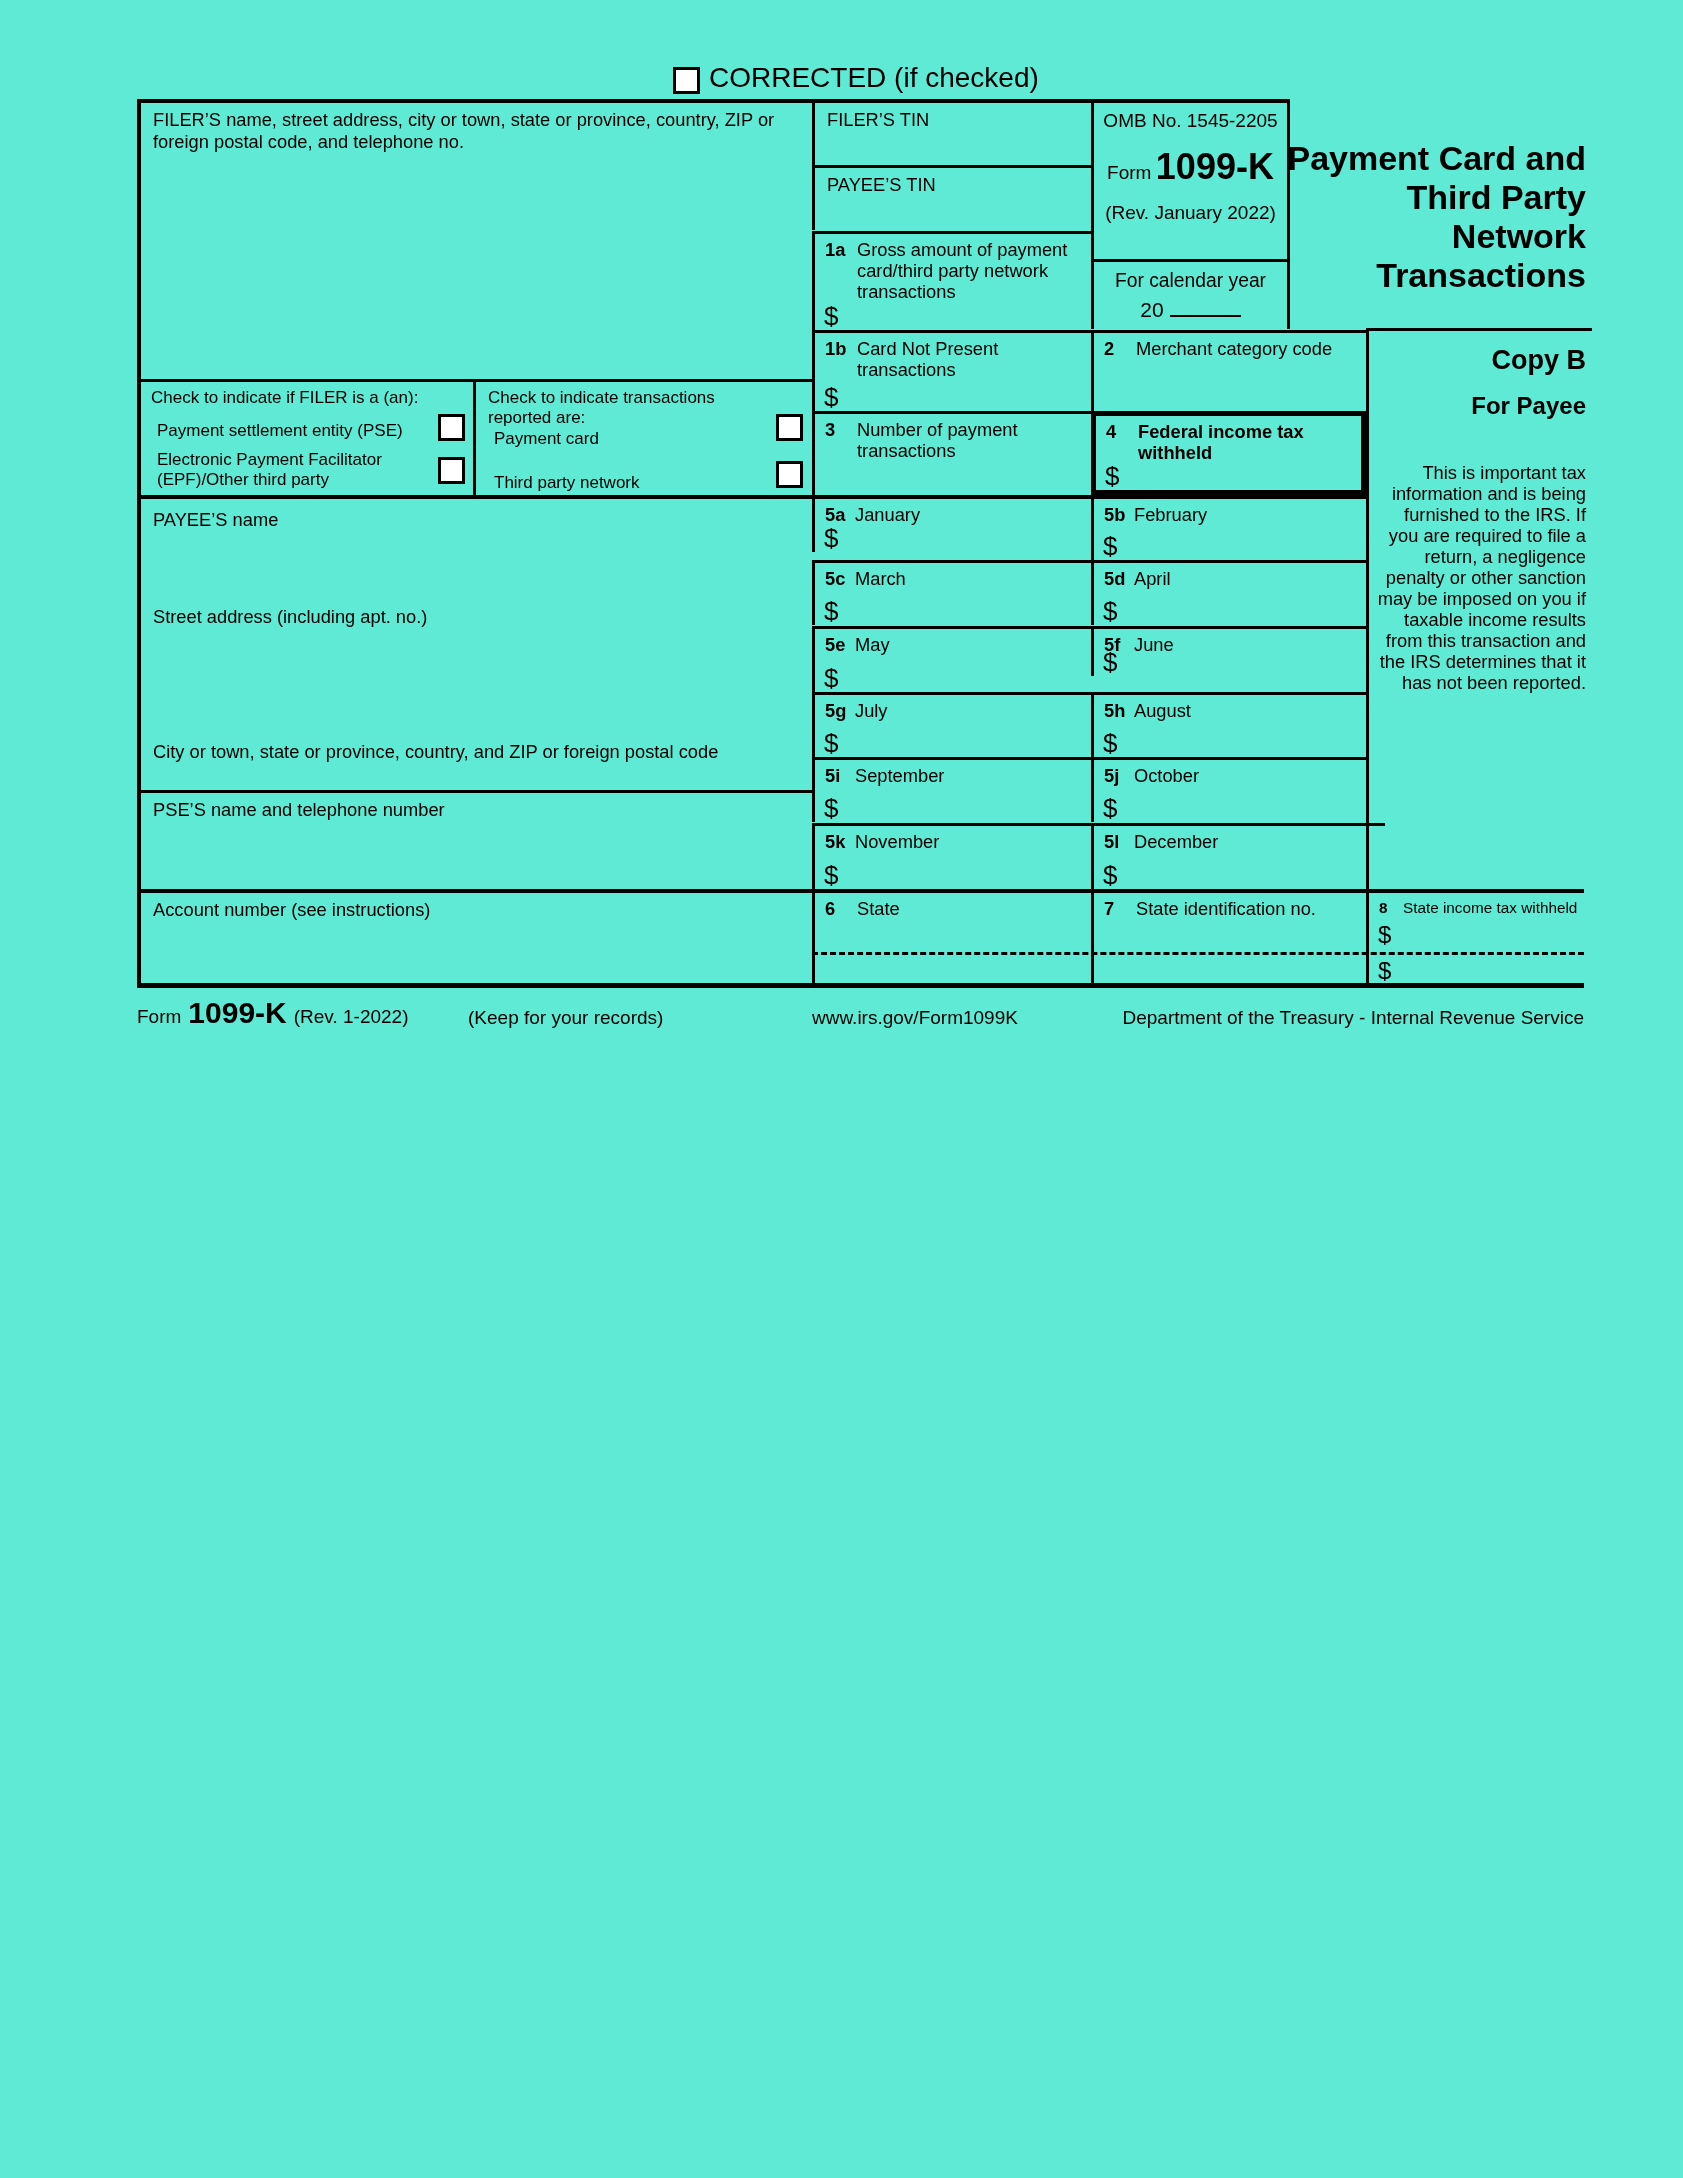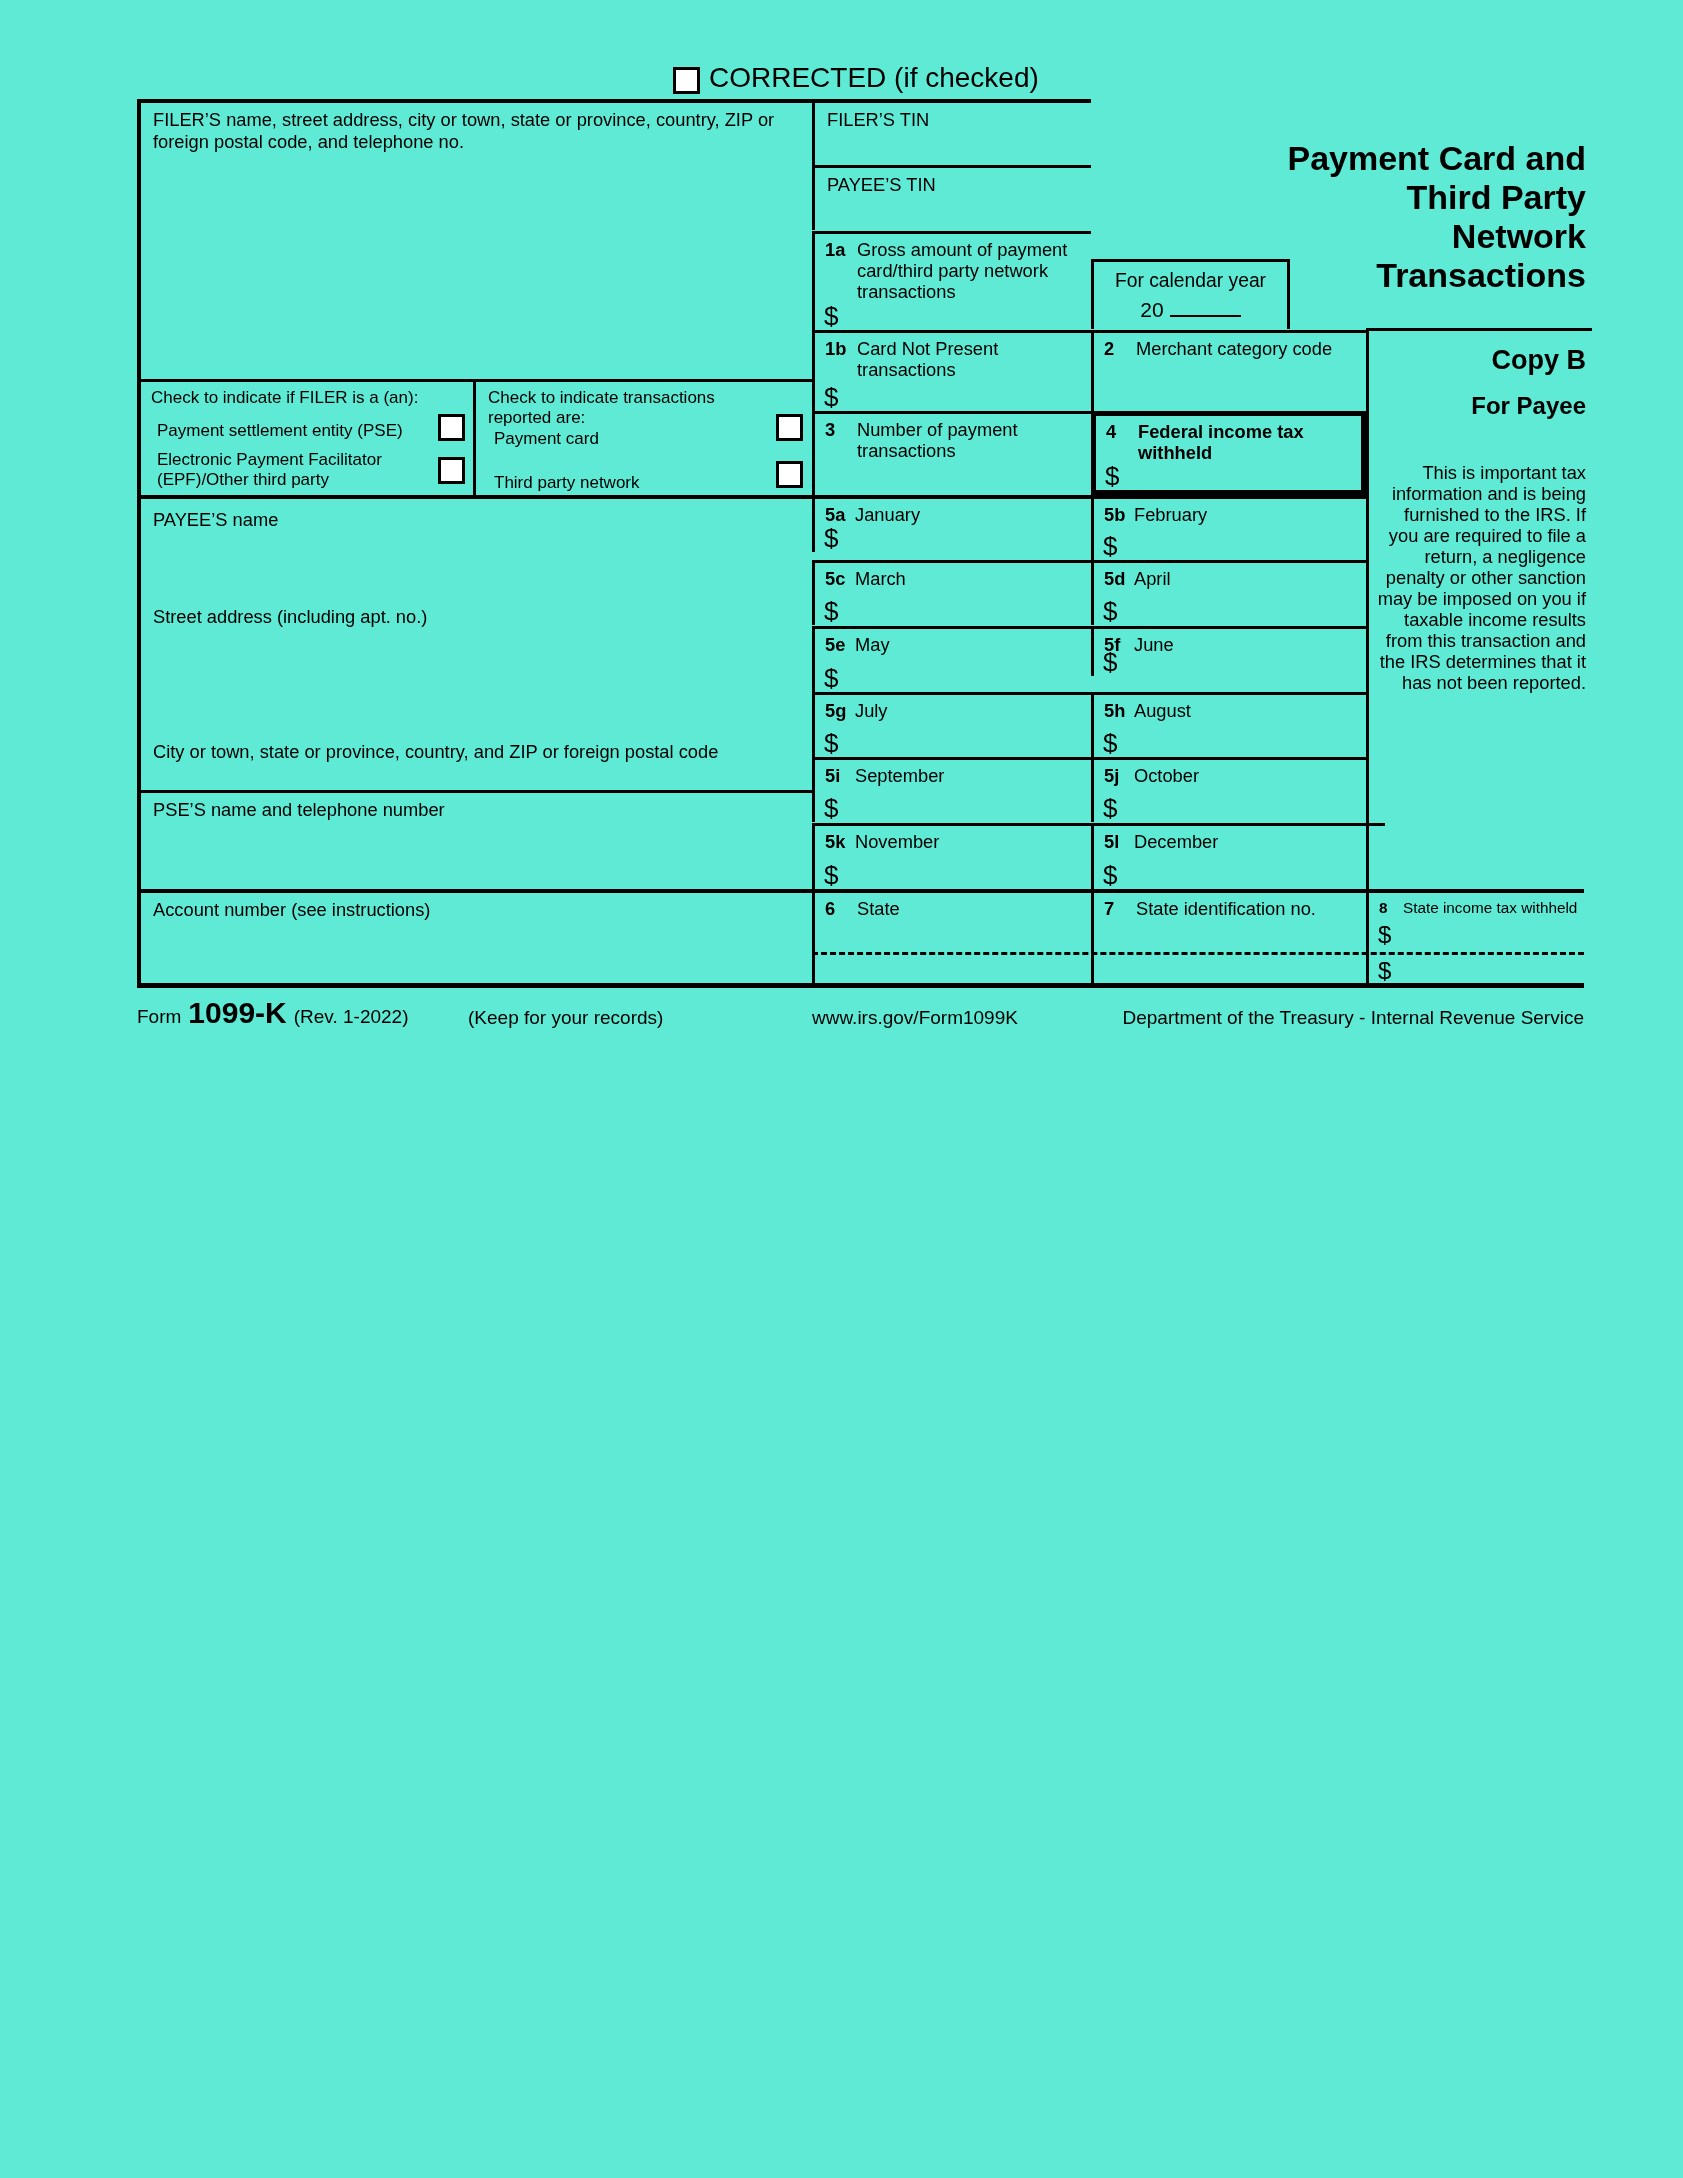--- a/index.html
+++ b/index.html
@@ -92,20 +92,28 @@
     <span class="dollar">$</span>
   </div>
 
   <div class="cell" style="left:812px;top:411px;width:279px;height:84px;border-left:3px solid #000;border-top:3px solid #000;">
     <div class="flbl">
       <span class="bnum">3</span>
       <span class="btxt">Number of payment transactions</span>
     </div>
   </div>
 
+  <div class="cell" style="left:1091px;top:99px;width:199px;height:160px;border-left:3px solid #000;border-top:4px solid #000;border-right:3px solid #000;">
+    <div class="ctr" style="padding-top:7px;font-size:19px;">OMB No. 1545-2205</div>
+    <div class="ctr" style="margin-top:14px;">
+      <span style="font-size:19px;">Form</span>
+      <b style="font-size:36px;">1099-K</b>
+    </div>
+    <div class="ctr" style="margin-top:14px;font-size:19px;">(Rev. January 2022)</div>
+  </div>
 
   <div class="cell" style="left:1091px;top:259px;width:199px;height:70px;border-left:3px solid #000;border-top:3px solid #000;border-right:3px solid #000;">
     <div class="ctr" style="padding-top:8px;font-size:19.3px;">For calendar year</div>
     <div class="ctr" style="margin-top:3px;font-size:21px;">
       <span>20</span><span style="display:inline-block;width:71px;height:20px;border-bottom:2px solid #000;margin-left:6px;"></span>
     </div>
   </div>
 
   <div class="cell" style="left:1091px;top:330px;width:275px;height:81px;border-left:3px solid #000;border-top:3px solid #000;">
     <div class="flbl">

